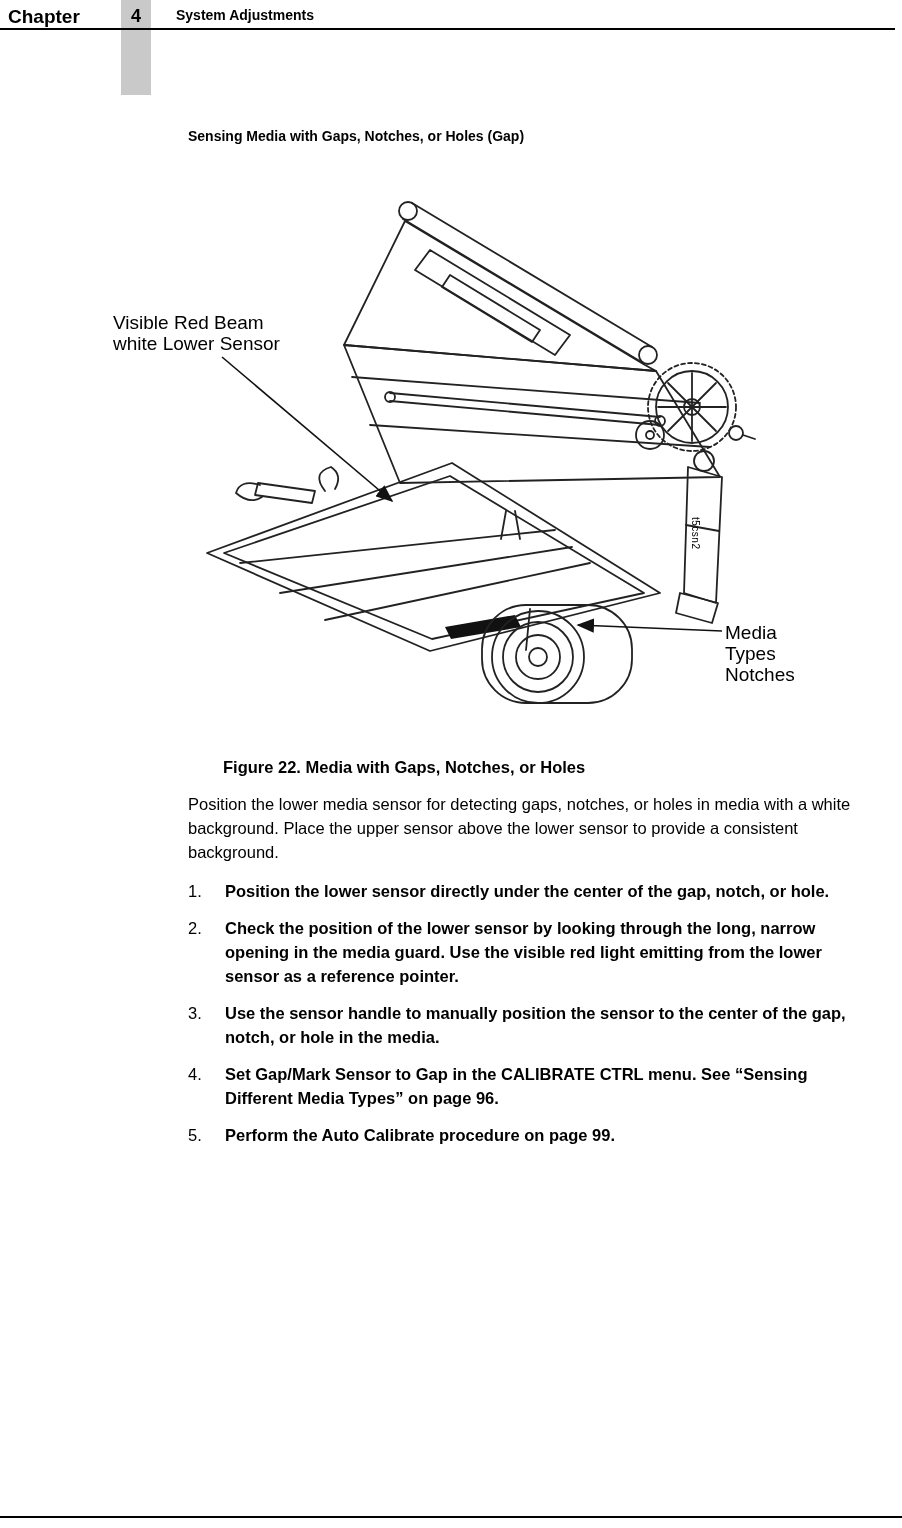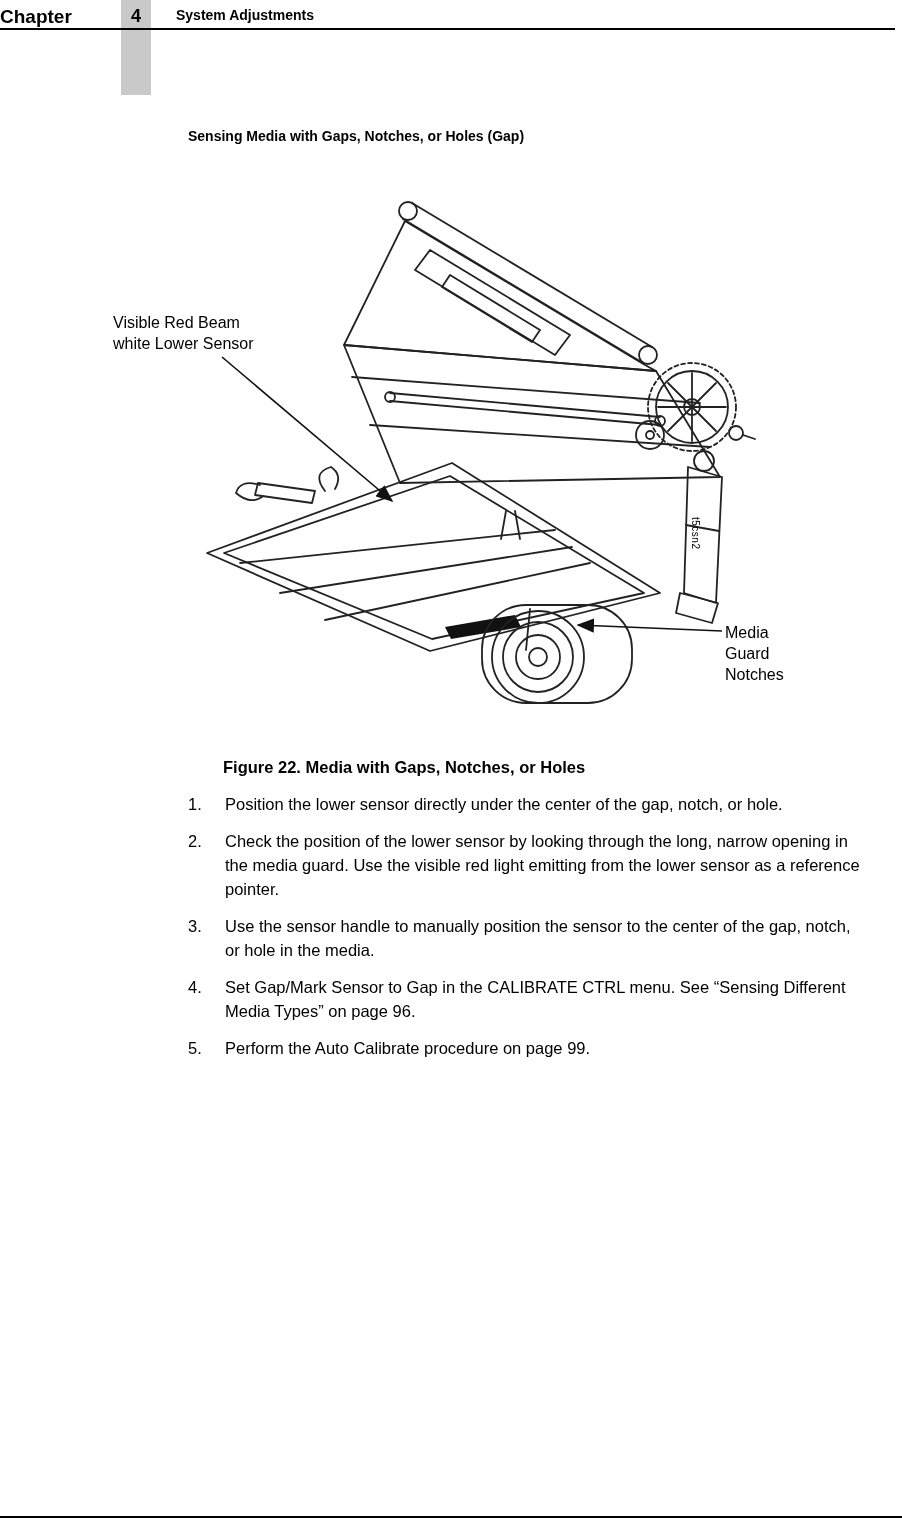--- a/index.html
+++ b/index.html
@@ -7,21 +7,21 @@
   body {
     width: 902px; height: 1528px;
     position: relative;
     font-family: "Liberation Sans", sans-serif;
     color: #000;
     overflow: hidden;
   }
 
   
   .chapter-label {
-    position: absolute; left: 0; top: 6px;
+    position: absolute; left: 8px; top: 6px;
     font-size: 19px; font-weight: bold;
   }
   .chapter-tab {
     position: absolute; left: 121px; top: 0; width: 30px; height: 95px;
     background: #c9c9c9; text-align: center;
   }
   .chapter-num {
     display: block; margin-top: 6px;
     font-size: 18px; font-weight: bold;
   }
@@ -40,21 +40,21 @@
     font-size: 14px; font-weight: bold;
   }
 
   
   .figure-wrap {
     position: absolute; left: 100px; top: 195px; width: 690px; height: 550px;
   }
   .figure-wrap svg { position: absolute; left: 0; top: 0; }
   .fig-label {
     position: absolute;
-    font-size: 16px; line-height: 21px; color: #000;
+    font-size: 19px; line-height: 21px; color: #000;
   }
   .label-beam { left: 13px; top: 117px; }
   .label-guard { left: 625px; top: 427px; }
   .label-figid {
     left: 606px; top: 322px;
     font-size: 10px; letter-spacing: 0.5px;
     transform: rotate(90deg); transform-origin: left top;
   }
   .figure-caption {
     position: absolute; left: 223px; top: 758px;
@@ -62,21 +62,21 @@
   }
 
   
   .body-text {
     position: absolute; left: 188px; top: 792px; width: 674px;
     font-size: 16.5px; line-height: 24px;
   }
   .intro { margin-bottom: 15px; }
   .step { display: flex; margin-bottom: 13px; }
   .step-num { width: 37px; flex: 0 0 37px; }
-  .step-text { flex: 1; }
+  .step-text { flex: 1; font-weight: bold; }
 
   
   .page-number {
     position: absolute; left: 8px; top: 1534px;
     font-size: 11px;
     text-decoration: underline;
   }
   .footer-rule {
     position: absolute; left: 0; top: 1516px; width: 902px; height: 2px;
     background: #000;
@@ -167,29 +167,30 @@
     <g>
       <line x1="622" y1="436" x2="478" y2="430" stroke="#111" stroke-width="1.6" marker-end="url(#arr)"></line>
     </g>
   </svg>
 
   <div class="fig-label label-beam">
     <div>Visible Red Beam</div>
     <div>white Lower Sensor</div>
   </div>
   <div class="fig-label label-guard">
-    <div>Media Guard</div>
+    <div>Media Types</div>
     <div>Notches</div>
   </div>
   <div class="fig-label label-figid">t5csn2</div>
 </div>
 
 <div class="figure-caption">Figure 22. Media with Gaps, Notches, or Holes</div>
 
 <div class="body-text">
+  <p class="intro">Position the lower media sensor for detecting gaps, notches, or holes in media with a white background. Place the upper sensor above the lower sensor to provide a consistent background.</p>
 
   <div class="step">
     <span class="step-num">1.</span>
     <span class="step-text">Position the lower sensor directly under the center of the gap, notch, or hole.</span>
   </div>
   <div class="step">
     <span class="step-num">2.</span>
     <span class="step-text">Check the position of the lower sensor by looking through the long, narrow opening in the media guard. Use the visible red light emitting from the lower sensor as a reference pointer.</span>
   </div>
   <div class="step">

